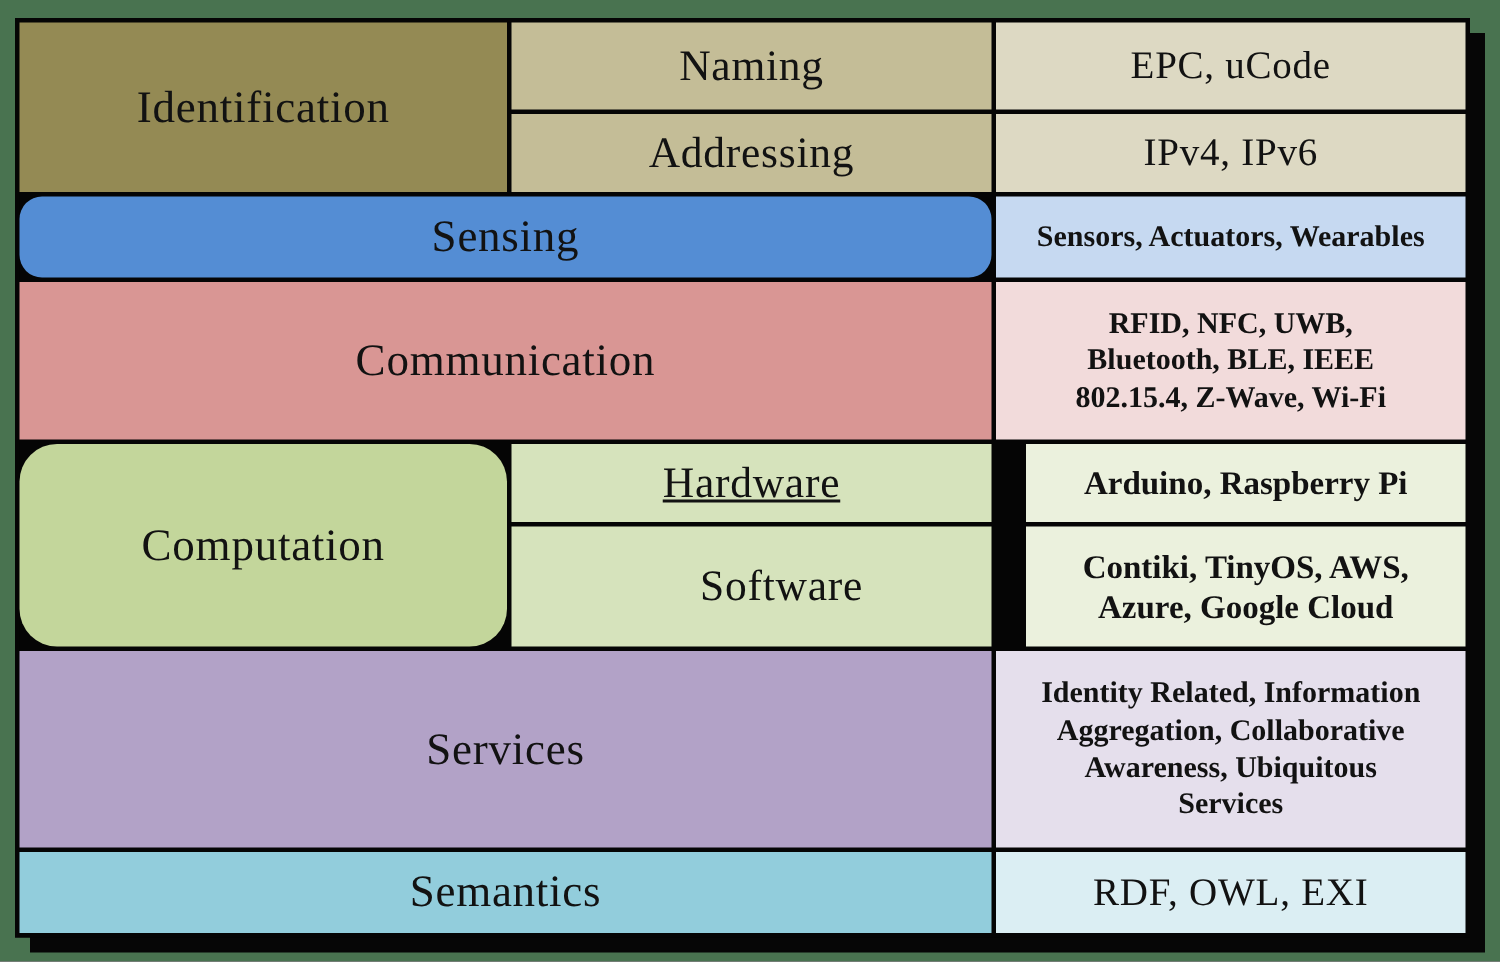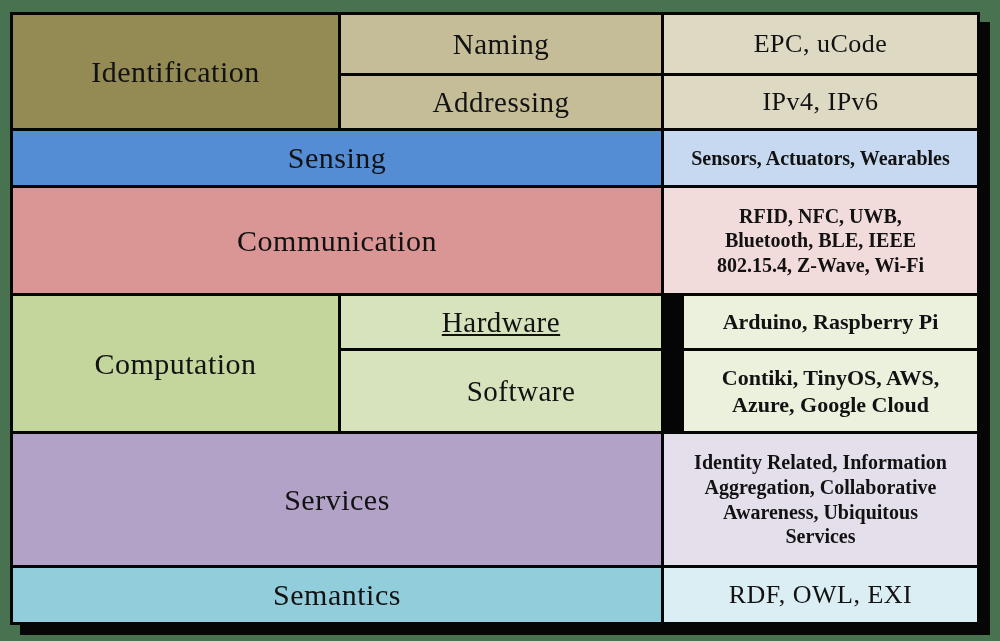--- a/index.html
+++ b/index.html
@@ -45,21 +45,21 @@
   .value-lg    { font-size: 26px; font-weight: 400; letter-spacing: 0.5px; }
   .value-sm    { font-size: 20px; font-weight: 700; white-space: pre-line; line-height: 1.23; }
   .value-md    { font-size: 22px; font-weight: 700; white-space: pre-line; line-height: 1.25; margin-left: 20px; }
 
   
   .c-ident       { grid-area: 1 / 1 / 3 / 2; }
   .c-naming      { grid-area: 1 / 2 / 2 / 3; }
   .c-naming-val  { grid-area: 1 / 3 / 2 / 4; }
   .c-addr        { grid-area: 2 / 2 / 3 / 3; }
   .c-addr-val    { grid-area: 2 / 3 / 3 / 4; }
-  .c-sensing     { grid-area: 3 / 1 / 4 / 3; }
+  .c-sensing     { grid-area: 3 / 1 / 4 / 3; border-radius: 15px; }
   .c-sensing-val { grid-area: 3 / 3 / 4 / 4; }
   .c-comm        { grid-area: 4 / 1 / 5 / 3; }
   .c-comm-val    { grid-area: 4 / 3 / 5 / 4; }
   .c-comp        { grid-area: 5 / 1 / 7 / 2; }
   .c-hw          { grid-area: 5 / 2 / 6 / 3; text-decoration: underline; }
   .c-hw-val      { grid-area: 5 / 3 / 6 / 4; }
   .c-sw          { grid-area: 6 / 2 / 7 / 3; padding-left: 46px; }
   .c-sw-val      { grid-area: 6 / 3 / 7 / 4; }
   .c-serv        { grid-area: 7 / 1 / 8 / 3; }
   .c-serv-val    { grid-area: 7 / 3 / 8 / 4; }
@@ -81,21 +81,21 @@
     <div class="cell value-lg c-addr-val" style="background-color: rgb(221, 217, 195);">IPv4, IPv6</div>
 
     <div class="cell layer-label c-sensing" style="background-color: rgb(84, 141, 212);">Sensing</div>
     <div class="cell value-sm c-sensing-val" style="background-color: rgb(198, 217, 241);">Sensors, Actuators, Wearables</div>
 
     <div class="cell layer-label c-comm" style="background-color: rgb(217, 150, 148);">Communication</div>
     <div class="cell value-sm c-comm-val" style="background-color: rgb(242, 219, 219);">RFID, NFC, UWB,
 Bluetooth, BLE, IEEE
 802.15.4, Z-Wave, Wi-Fi</div>
 
-    <div class="cell layer-label c-comp" style="background-color: rgb(195, 214, 155);">Computation</div>
+    <div class="cell layer-label c-comp" style="background-color: rgb(195, 214, 155); border-radius: 25px;">Computation</div>
 
     <div class="cell sub-label c-hw" style="background-color: rgb(214, 227, 188);">Hardware</div>
     <div class="cell value-md c-hw-val" style="background-color: rgb(235, 241, 221);">Arduino, Raspberry Pi</div>
 
     <div class="cell sub-label c-sw" style="background-color: rgb(214, 227, 188);">Software</div>
     <div class="cell value-md c-sw-val" style="background-color: rgb(235, 241, 221);">Contiki, TinyOS, AWS,
 Azure, Google Cloud</div>
 
     <div class="cell layer-label c-serv" style="background-color: rgb(178, 162, 199);">Services</div>
     <div class="cell value-sm c-serv-val" style="background-color: rgb(229, 223, 236);">Identity Related, Information

